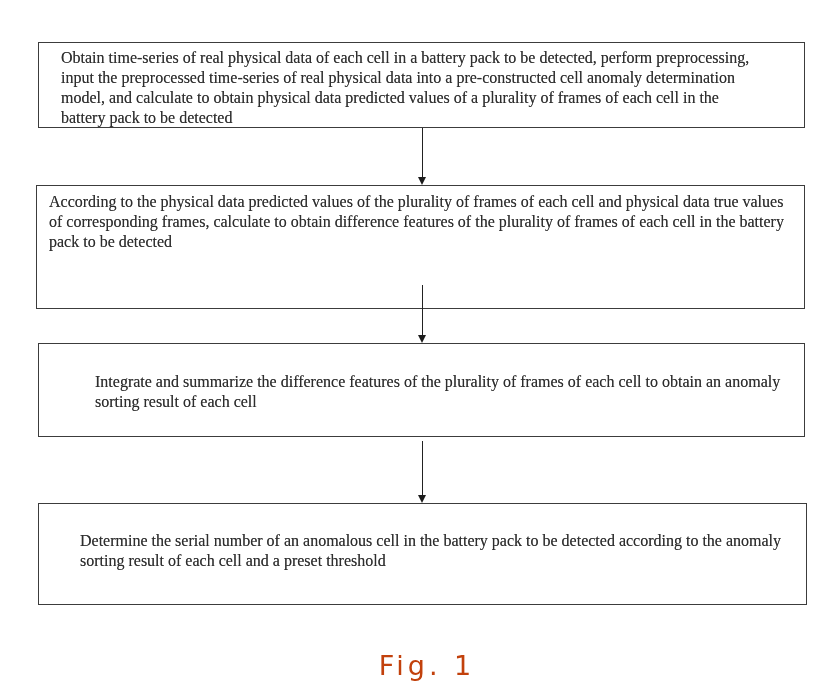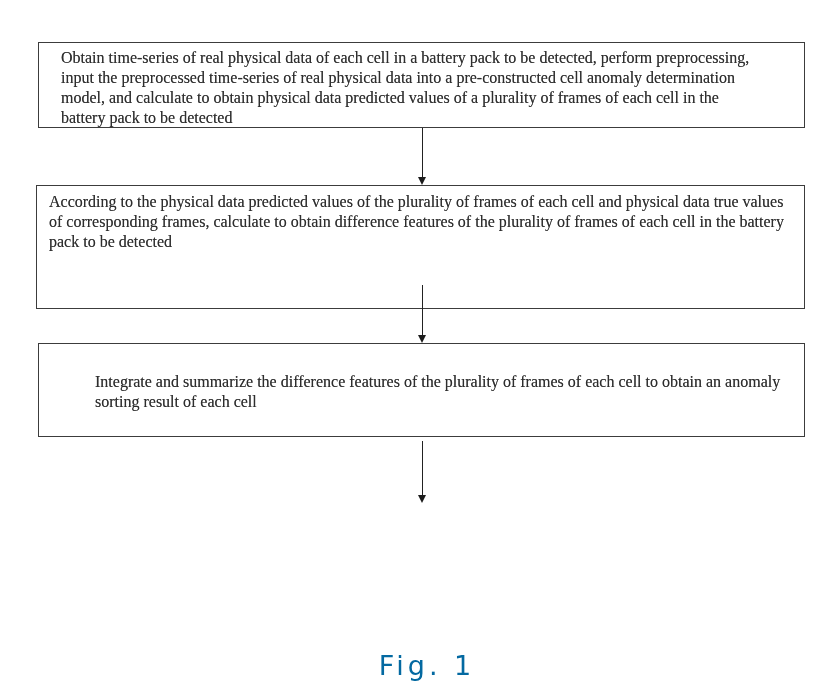--- a/index.html
+++ b/index.html
@@ -66,21 +66,21 @@
   .arrow2 { left: 422px; top: 285px; height: 58px; }
   .arrow3 { left: 422px; top: 441px; height: 62px; }
   .caption {
     position: absolute;
     left: 0; top: 650px;
     width: 100%;
     text-align: center;
     font-family: "DejaVu Sans", sans-serif;
     font-size: 27px;
     letter-spacing: 4px;
-    color: #0369a1;
+    color: #c2410c;
     padding-left: 18px;
     box-sizing: border-box;
   }
 </style>
 </head>
 <body>
 
 <div class="page">
 
   <div class="flow-box box1">
@@ -103,16 +103,19 @@
 
   <div class="flow-box box3">
     <span>Integrate and summarize the difference features of the plurality of frames of each cell to obtain an anomaly sorting result of each cell</span>
   </div>
 
   <div class="arrow arrow3">
     <div class="shaft"></div>
     <div class="head"></div>
   </div>
 
+  <div class="flow-box box4">
+    <span>Determine the serial number of an anomalous cell in the battery pack to be detected according to the anomaly sorting result of each cell and a preset threshold</span>
+  </div>
 
   <div class="caption">Fig. 1</div>
 
 </div>
 
 </body></html>

